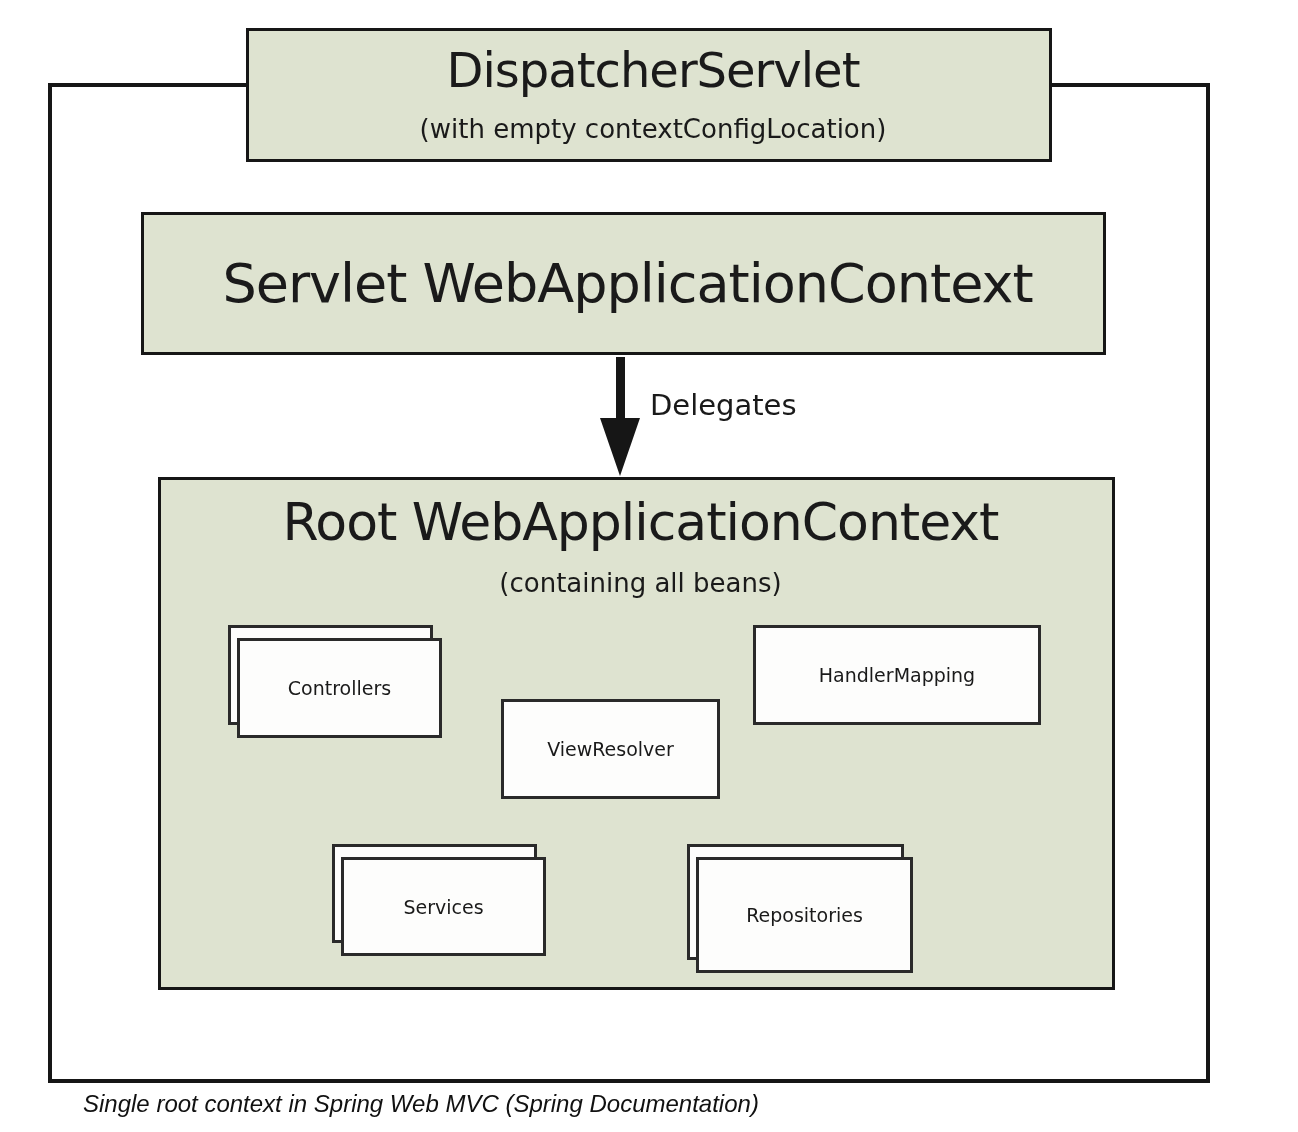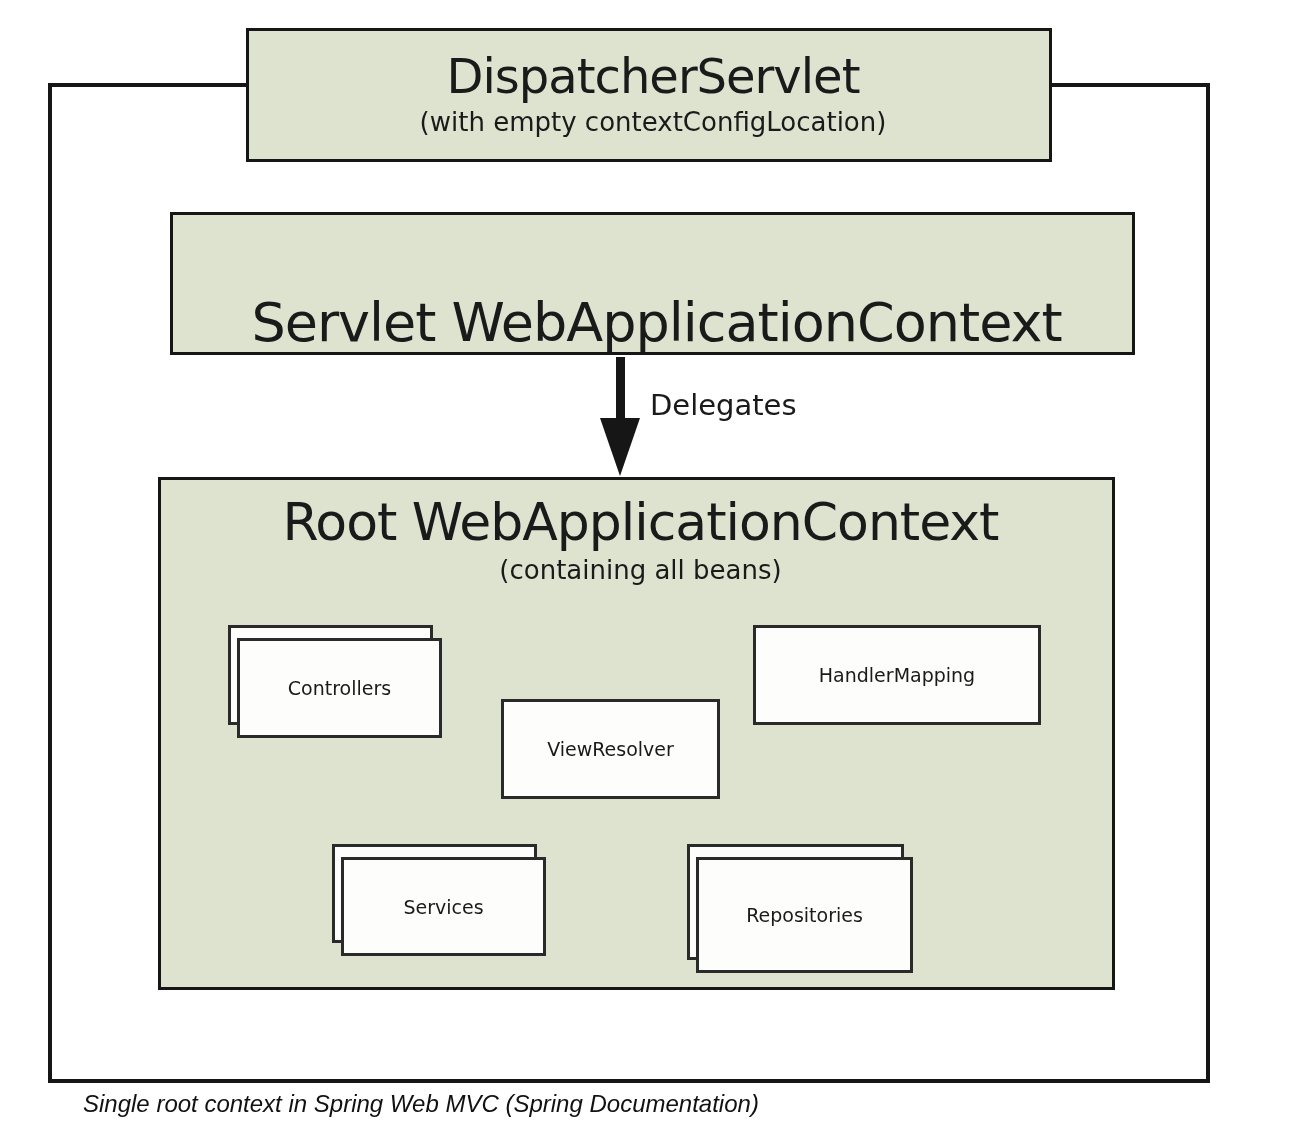--- a/index.html
+++ b/index.html
@@ -31,32 +31,32 @@
     border: 3px solid var(--line, #161616);
     display: flex;
     flex-direction: column;
     align-items: center;
     justify-content: center;
     text-align: center;
     z-index: 2;
     padding-left: 8px;
   }
   .dispatcher-box { left: 246px; top: 28px;  width: 806px; height: 134px; }
-  .servlet-box    { left: 170px; top: 212px; width: 965px; height: 143px; justify-content: flex-end; }
+  .servlet-box    { left: 141px; top: 212px; width: 965px; height: 143px; }
   .root-box {
     left: 158px; top: 477px;
     width: 957px; height: 513px;
     justify-content: flex-start;
     padding-top: 14px;
   }
 
   .title-lg  { font-size: 48px; line-height: 1.1; letter-spacing: -1px; }
   .title-xl  { font-size: 54px; line-height: 1.1; letter-spacing: -1px; }
   .title-root{ font-size: 52px; line-height: 1.1; letter-spacing: -1px; }
-  .subtitle  { font-size: 26px; line-height: 1.3; margin-top: 3px; }
+  .subtitle  { font-size: 26px; line-height: 1.3; margin-top: 16px; }
 
   
   .arrow-shaft {
     left: 616px; top: 357px;
     width: 9px; height: 64px;
     background: var(--line, #161616);
     z-index: 3;
   }
   .arrow-head {
     left: 600px; top: 418px;

